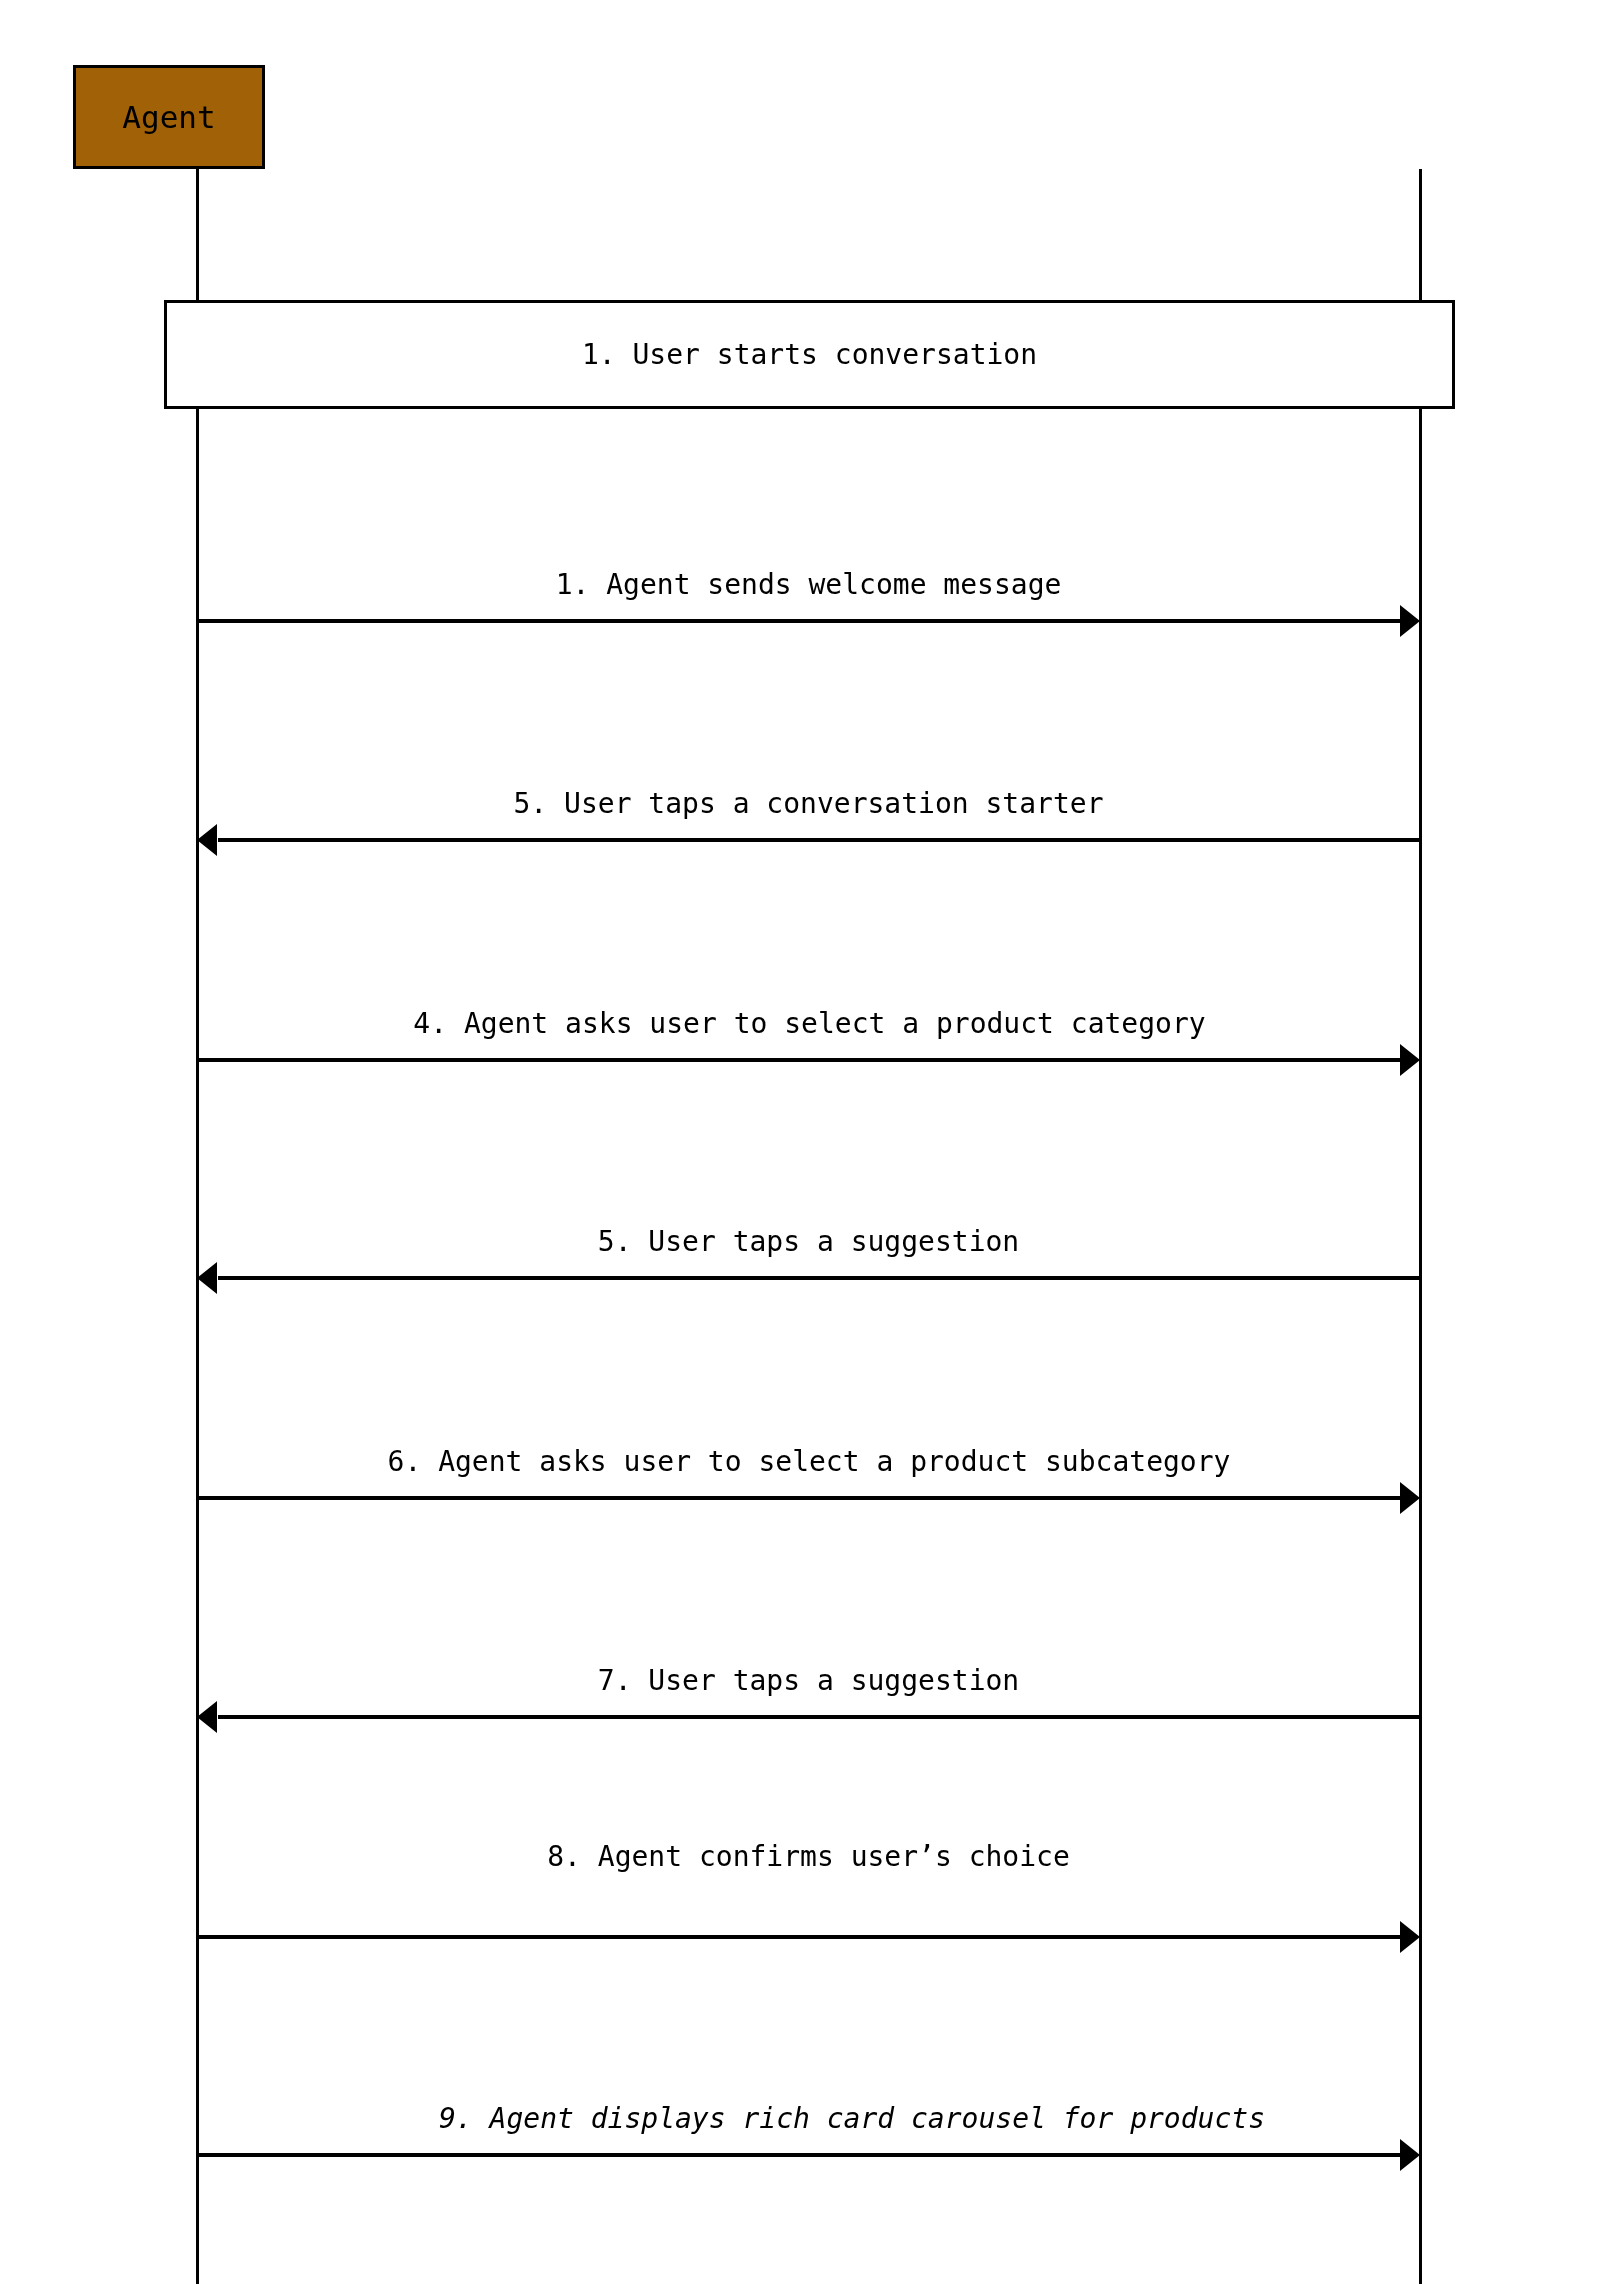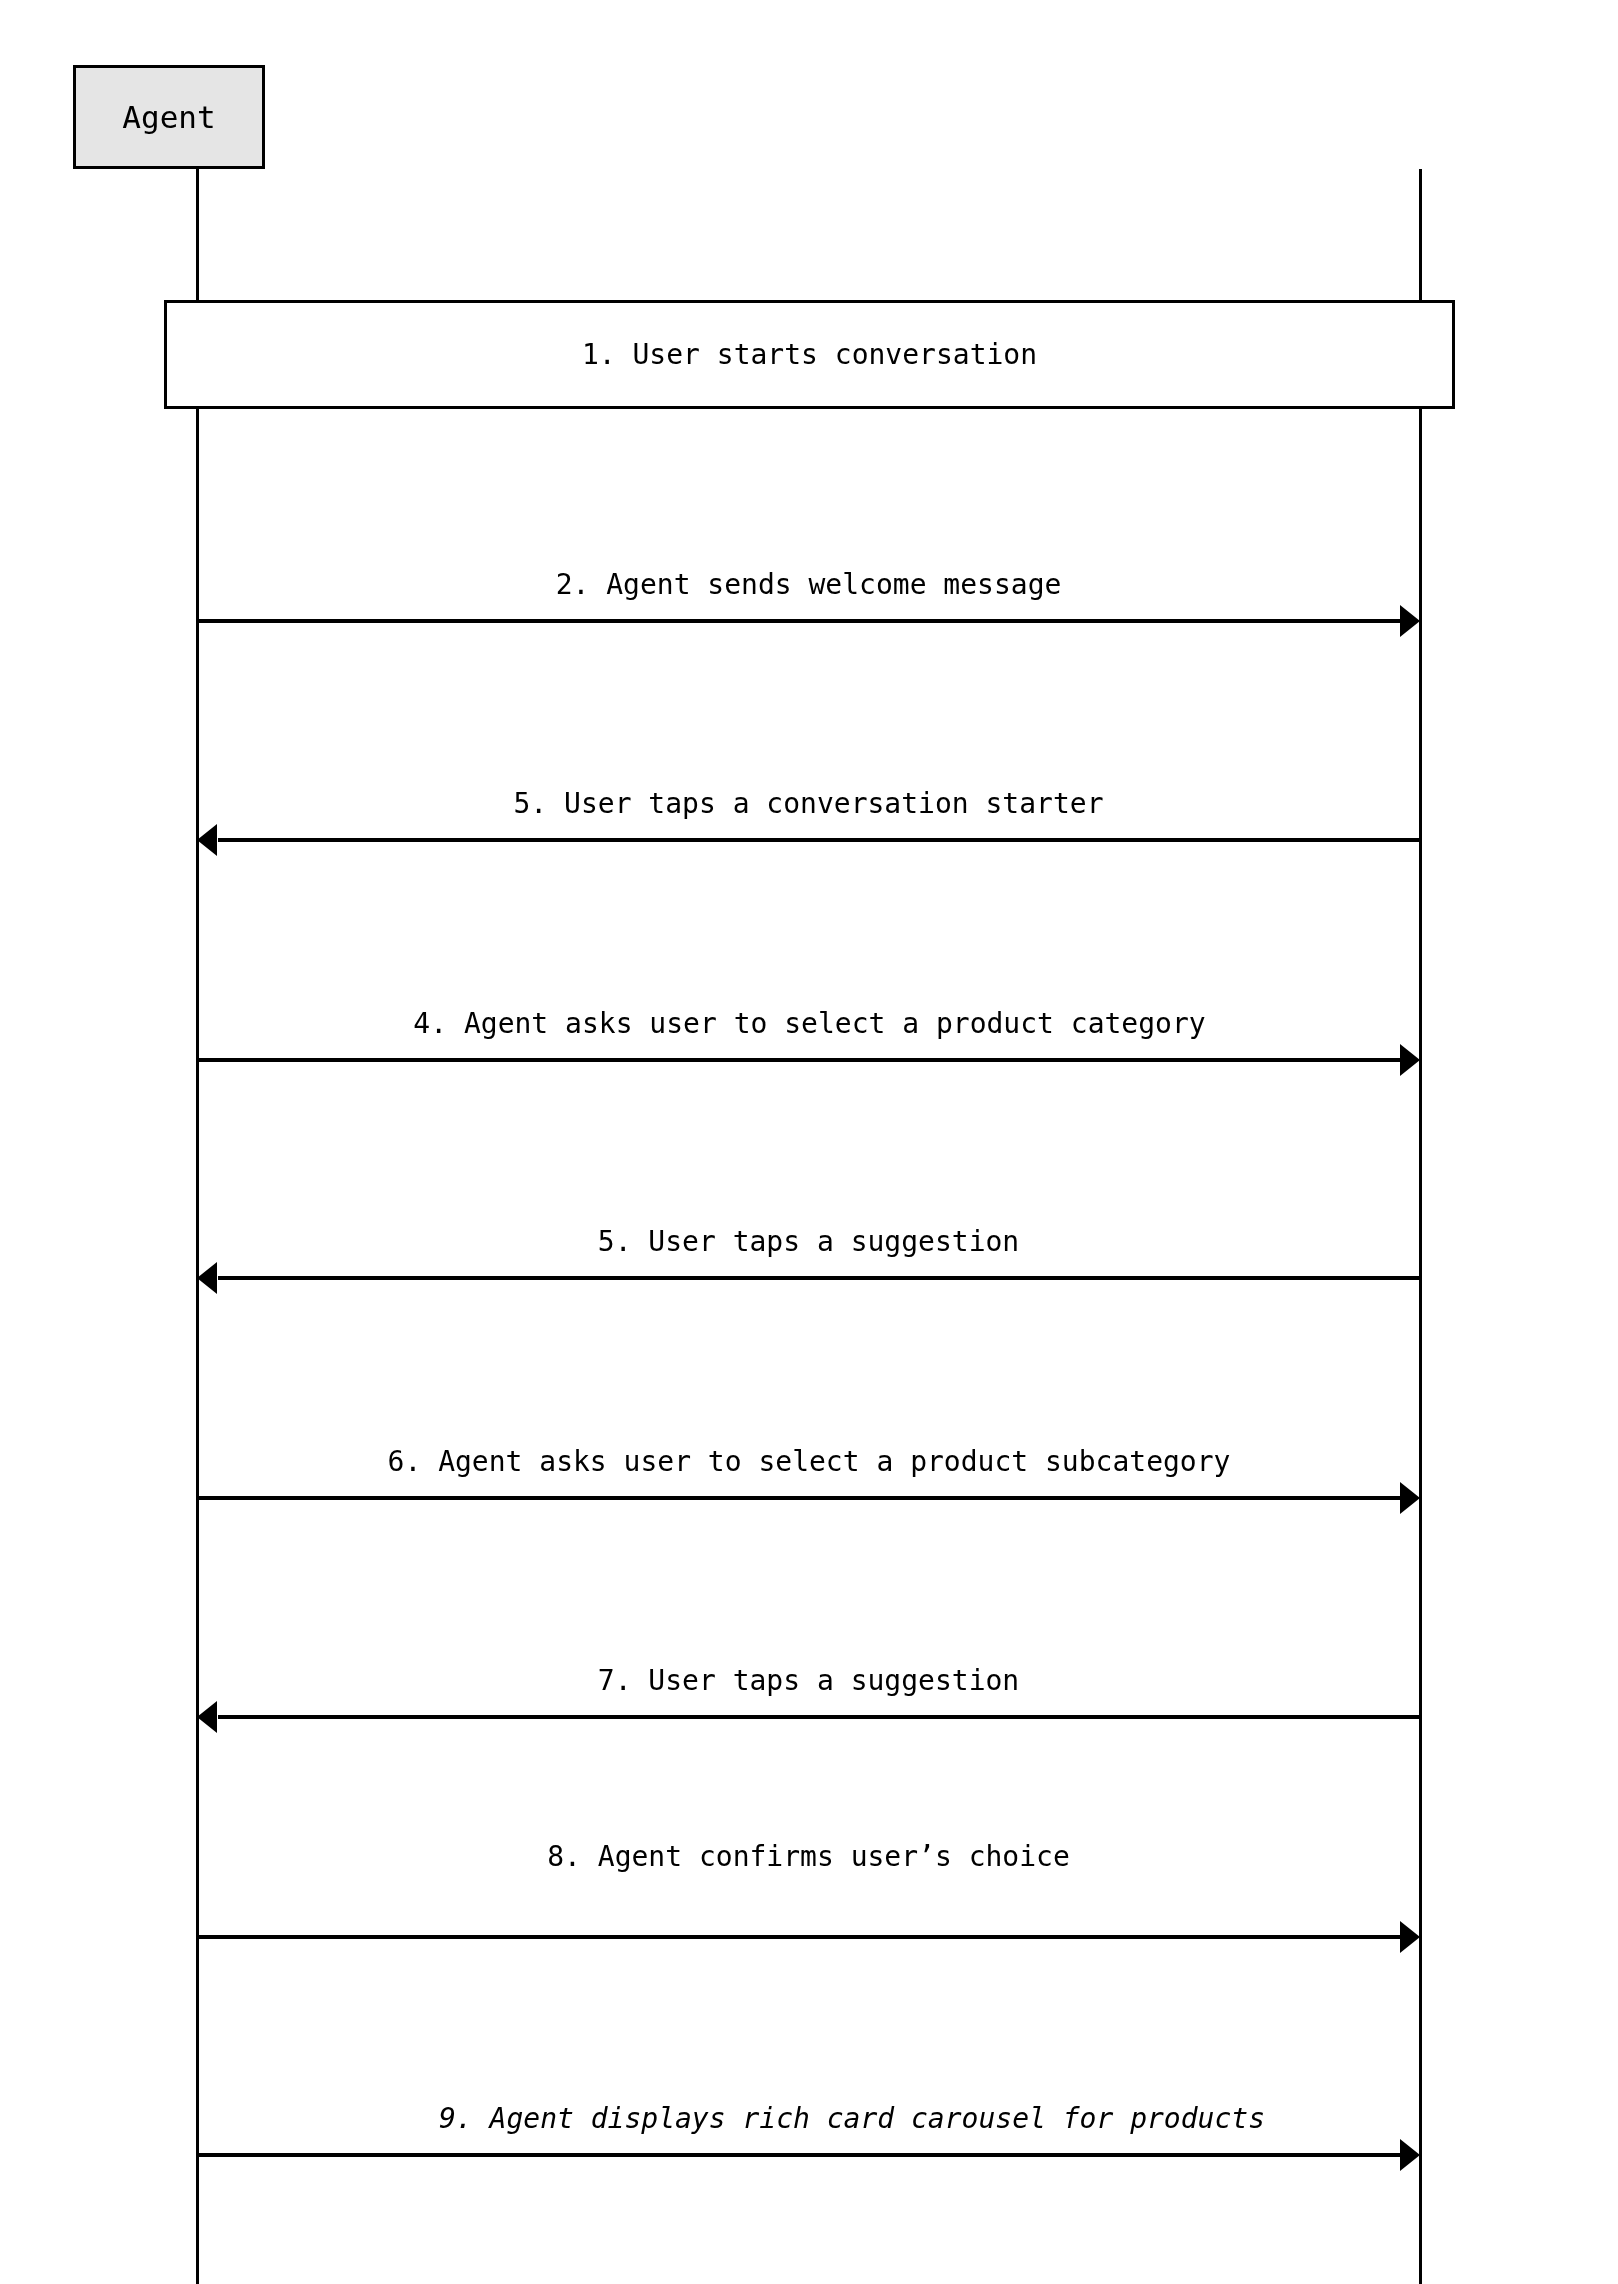--- a/index.html
+++ b/index.html
@@ -16,21 +16,21 @@
     position: relative;
     width: 1619px;
     height: 3397px;
     background: #ffffff;
     overflow: hidden;
   }
   
   .participant-box {
     position: absolute;
     box-sizing: border-box;
-    background: #e5e5e5;
+    background: #a16207;
     border: 3.7px solid #000000;
     display: flex;
     align-items: center;
     justify-content: center;
   }
   .participant-label {
     font-size: 31px;
     line-height: 1;
     letter-spacing: 0px;
     white-space: nowrap;
@@ -105,21 +105,21 @@
 
   <div class="participant-box" style="left:73px; top:65px; width:192px; height:104px;">
     <span class="participant-label">Agent</span>
   </div>
 
   <div class="note-box" style="left:164px; top:300px; width:1291px; height:109px;">
     <span class="note-label">1. User starts conversation</span>
   </div>
 
   <div class="message">
-    <div class="message-label" style="left:809px; top:568px; width:1233px; margin-left:-617px; transform:none;">2. Agent sends welcome message</div>
+    <div class="message-label" style="left:809px; top:568px; width:1233px; margin-left:-617px; transform:none;">1. Agent sends welcome message</div>
     <div class="message-line" style="left:197px; top:619px; width:1203px;"></div>
     <div class="arrowhead to-right" style="left:1400px; top:605px;"></div>
   </div>
 
   <div class="message">
     <div class="message-label" style="left:809px; top:787px; width:1233px; margin-left:-617px; transform:none;">5. User taps a conversation starter</div>
     <div class="message-line" style="left:218px; top:838px; width:1203px;"></div>
     <div class="arrowhead to-left" style="left:197px; top:824px;"></div>
   </div>
 

